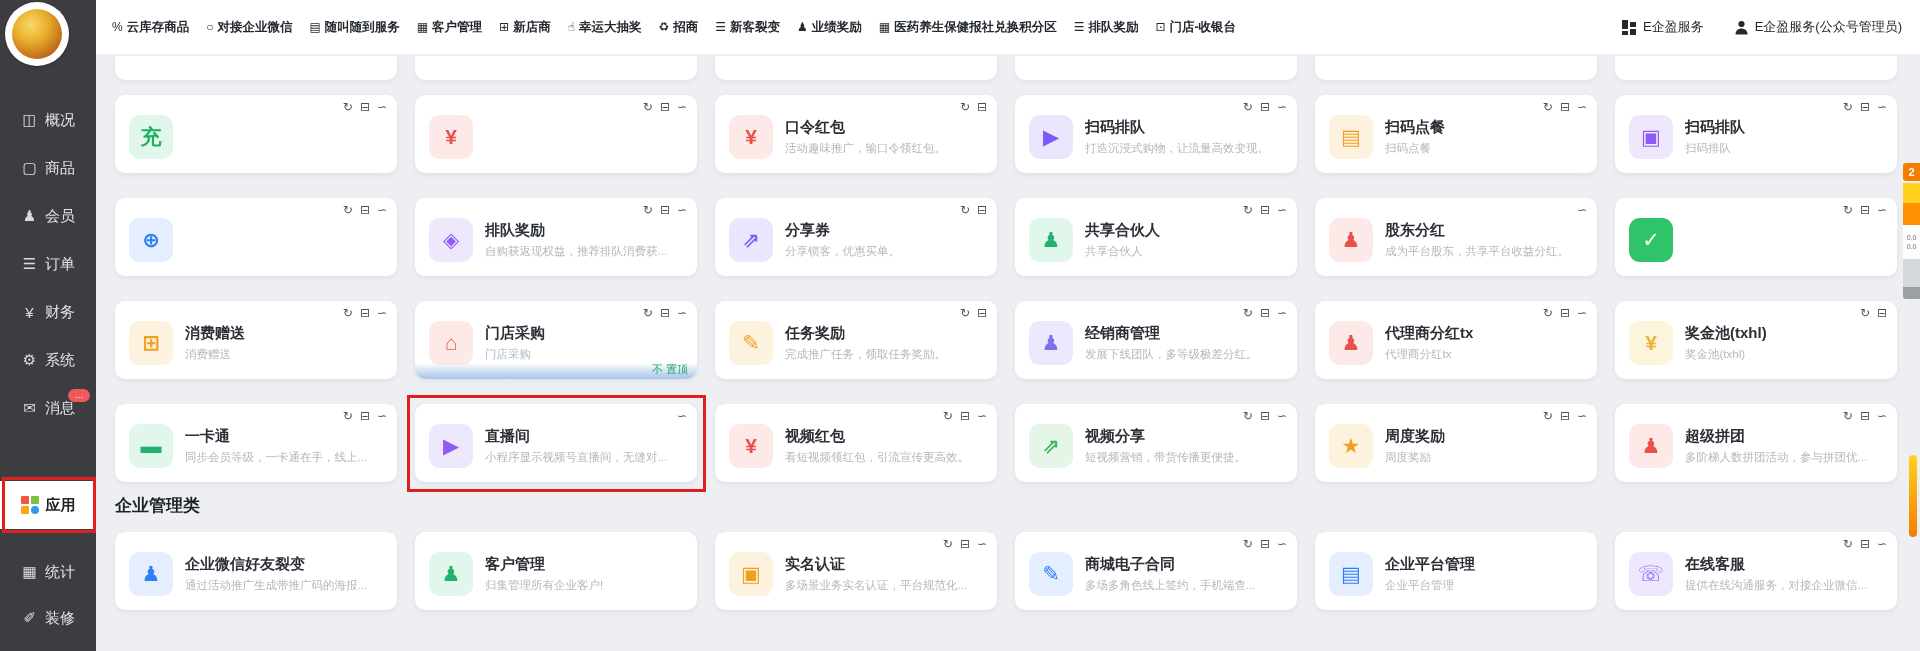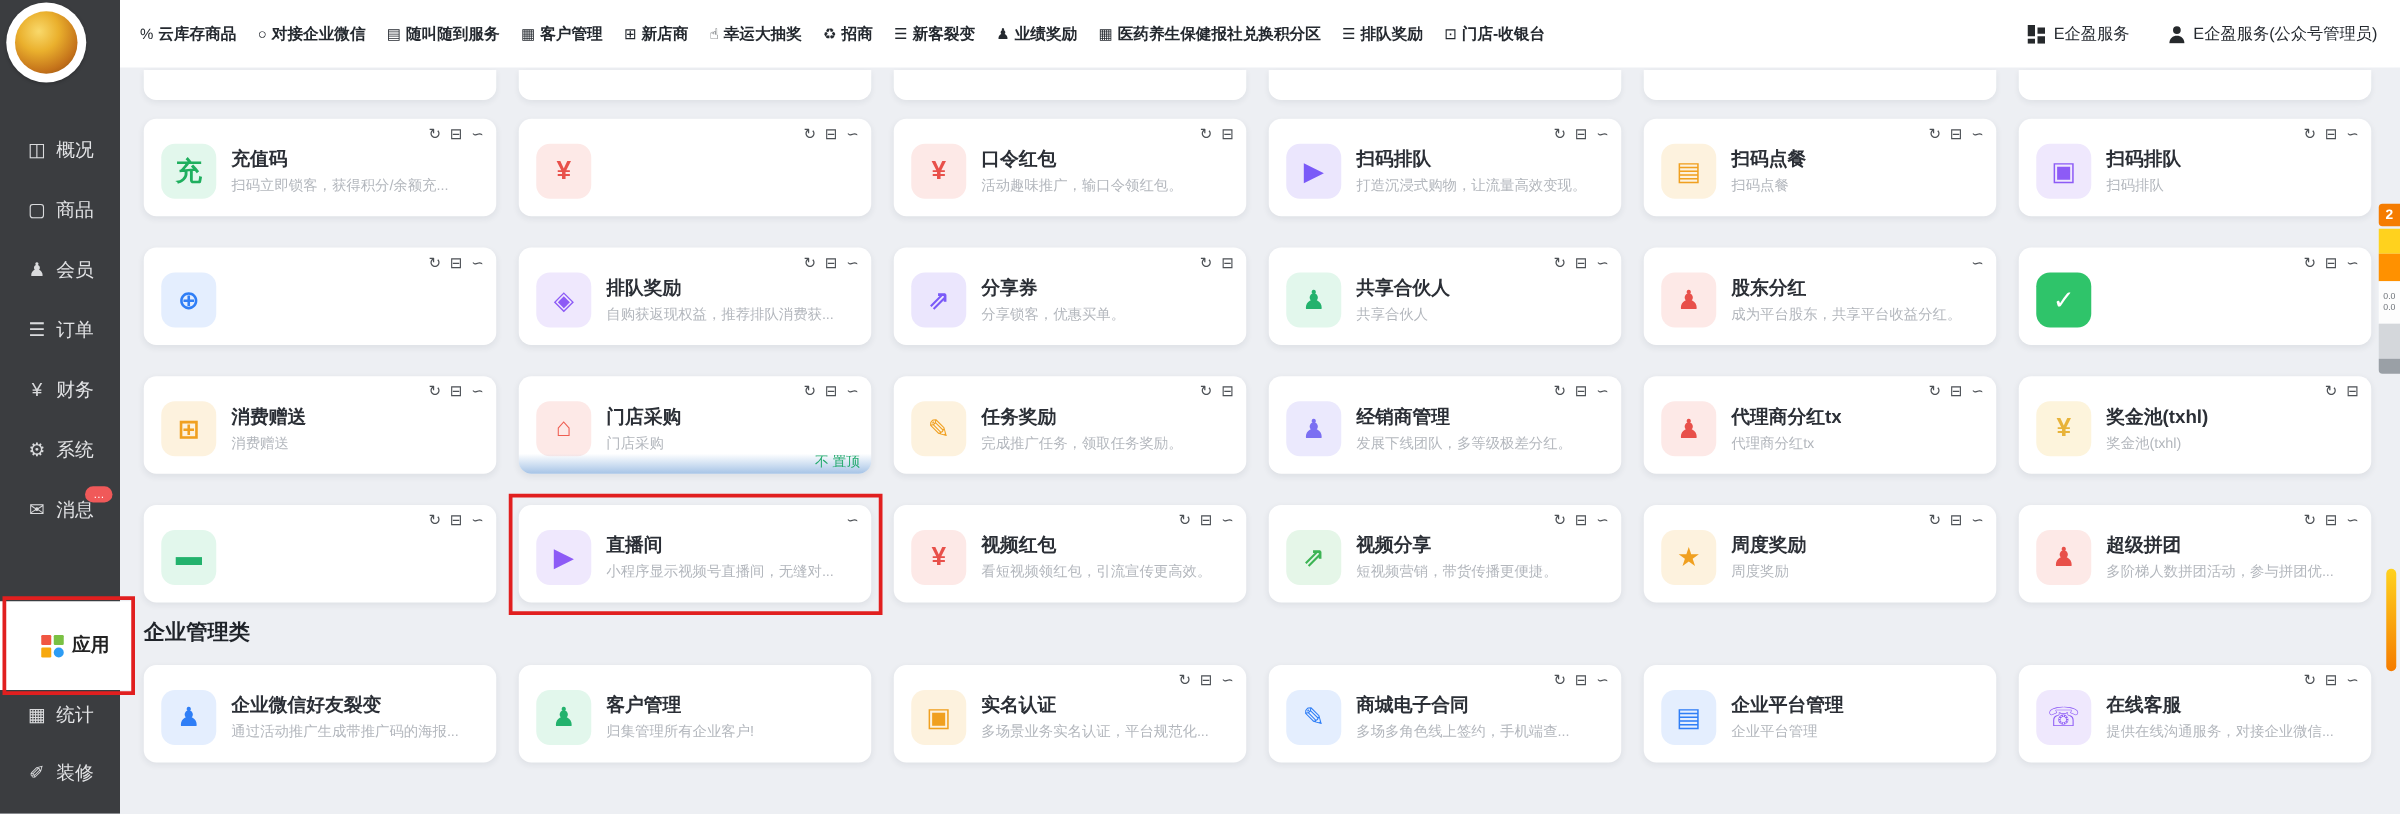--- a/index.html
+++ b/index.html
@@ -11,21 +11,21 @@
   }
   
   .sidebar{position:absolute;left:0;top:0;width:96px;height:651px;background:#3b3d40;z-index:6;}
   .logo{position:absolute;left:5px;top:2px;width:64px;height:64px;border-radius:50%;background:#fff;
         display:flex;align-items:center;justify-content:center;box-shadow:0 1px 3px rgba(0,0,0,.25);}
   .logo-inner{width:50px;height:50px;border-radius:50%;
         background:radial-gradient(circle at 38% 32%,#f9d96b 0%,#eab02d 35%,#c4721a 70%,#7e4306 100%);}
   .side-item{position:absolute;left:0;width:96px;height:40px;display:flex;align-items:center;justify-content:center;
         gap:7px;color:#e3e4e6;font-size:15px;cursor:pointer;}
   .side-ic{font-size:15px;width:17px;text-align:center;opacity:.95;}
-  .side-item.active{background:#ffffff;color:#222;height:71px;font-weight:bold;padding-left:12px;}
+  .side-item.active{background:#ffffff;color:#222;height:48px;font-weight:bold;}
   .side-item.active::after{content:"";position:absolute;left:2px;right:0px;top:-4px;bottom:-4px;
         border:3px solid #e11f1f;pointer-events:none;}
   .side-badge{position:absolute;right:6px;top:1px;background:#f05959;color:#fff;font-size:9px;line-height:12px;
         min-width:22px;height:13px;border-radius:8px;text-align:center;}
   .apps-ic{display:grid;grid-template-columns:8px 8px;grid-template-rows:8px 8px;gap:2px;}
   .apps-ic span{display:block;border-radius:1px;}
   .apps-ic .q1{background:#f15642;}.apps-ic .q2{background:#7ac143;}
   .apps-ic .q3{background:#f7a80d;}.apps-ic .q4{background:#2d9cf4;border-radius:50%;}
   
   .topnav{position:absolute;left:96px;top:0;width:1824px;height:54px;background:#ffffff;z-index:5;
@@ -218,24 +218,20 @@
     <div class="stub" style="left: 1219px;"></div>
     <div class="stub" style="left: 1519px;"></div>
     <div class="card" style="left: 19px; top: 41px;">
       <div class="acts">
         <span class="act">↻</span>
         <span class="act">⊟</span>
         <span class="act">∽</span>
       </div>
       <div class="card-body">
         <span class="ibox" style="background: rgb(226, 247, 236); color: rgb(31, 175, 94);">充</span>
-        <div class="ctx">
-          <div class="ct">充值码</div>
-          <div class="cs">扫码立即锁客，获得积分/余额充...</div>
-        </div>
       </div>
     </div>
     <div class="card" style="left: 319px; top: 41px;">
       <div class="acts">
         <span class="act">↻</span>
         <span class="act">⊟</span>
         <span class="act">∽</span>
       </div>
       <div class="card-body">
         <span class="ibox" style="background: rgb(253, 233, 231); color: rgb(232, 80, 74);">¥</span>
@@ -453,20 +449,24 @@
       </div>
     </div>
     <div class="card" style="left: 19px; top: 350px;">
       <div class="acts">
         <span class="act">↻</span>
         <span class="act">⊟</span>
         <span class="act">∽</span>
       </div>
       <div class="card-body">
         <span class="ibox" style="background: rgb(226, 247, 236); color: rgb(35, 178, 109);">▬</span>
+        <div class="ctx">
+          <div class="ct">一卡通</div>
+          <div class="cs">同步会员等级，一卡通在手，线上...</div>
+        </div>
       </div>
     </div>
     <div class="card redboxed" style="left: 319px; top: 350px;">
       <div class="acts">
         <span class="act">∽</span>
       </div>
       <div class="card-body">
         <span class="ibox" style="background: rgb(239, 232, 253); color: rgb(141, 91, 246);">▶</span>
         <div class="ctx">
           <div class="ct">直播间</div>

